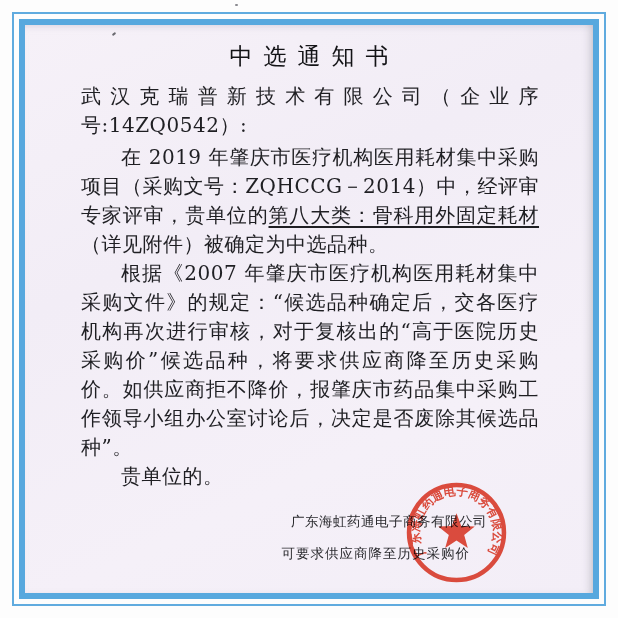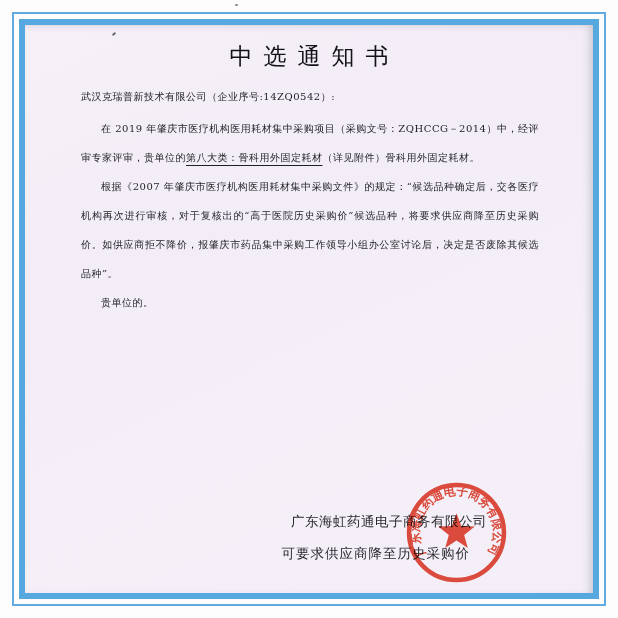--- a/index.html
+++ b/index.html
@@ -22,21 +22,21 @@
     color:#1f1f23;
   }
   .title{
     position:absolute;top:16px;left:0;right:0;text-align:center;
     font-family:"DejaVu Sans","Liberation Sans",sans-serif;
     font-weight:400;font-size:23px;letter-spacing:11px;text-indent:11px;
     color:#131316;
   }
   .content{
     position:absolute;top:57px;left:56px;right:54px;
-    font-size:10px;line-height:29px;text-align:justify;
+    font-size:20px;line-height:29px;text-align:justify;
     letter-spacing:0.5px;
   }
   .addressee{margin:0 0 3px 0;}
   .para{margin:0;text-indent:2em;}
   .u{text-decoration:underline;text-underline-offset:4px;}
   .signature-company{
     position:absolute;top:488px;right:106px;font-size:13.5px;color:#2a2a2e;
     letter-spacing:0.5px;
   }
   .signature-date{
@@ -59,21 +59,21 @@
   <span class="speck speck-2"></span>
 </div>
 
 <div class="paper">
   <span class="speck speck-1"></span>
 
   <div class="title">中选通知书</div>
 
   <div class="content">
     <p class="addressee">武汉克瑞普新技术有限公司（企业序号:14ZQ0542）:</p>
-    <p class="para"><span>在 2019 年肇庆市医疗机构医用耗材集中采购项目（采购文号：ZQHCCG－2014）中，经评审专家评审，贵单位的</span><span class="u">第八大类：骨科用外固定耗材</span><span>（详见附件）骨科用外固定耗材。</span></p>
+    <p class="para"><span>在 2019 年肇庆市医疗机构医用耗材集中采购项目（采购文号：ZQHCCG－2014）中，经评审专家评审，贵单位的</span><span class="u">第八大类：骨科用外固定耗材</span><span>（详见附件）被确定为中选品种。</span></p>
     <p class="para"><span>根据《2007 年肇庆市医疗机构医用耗材集中采购文件》的规定：“候选品种确定后，交各医疗机构再次进行审核，对于复核出的“高于医院历史采购价”候选品种，将要求供应商降至历史采购价。如供应商拒不降价，报肇庆市药品集中采购工作领导小组办公室讨论后，决定是否废除其候选品种”。</span></p>
     <p class="para"><span>贵单位的。</span></p>
   </div>
 
   <div class="signature-company">广东海虹药通电子商务有限公司</div>
   <div class="signature-date">可要求供应商降至历史采购价</div>
 
   <svg class="seal" viewBox="0 0 104 104">
     <circle cx="52" cy="52" r="47" fill="none" stroke-width="4.5" stroke="#e2412e"></circle>
     <polygon points="52,33 47.3,45.5 33.9,46.1 44.4,54.5 40.8,67.4 52,60 63.2,67.4 59.6,54.5 70.1,46.1 56.7,45.5" fill="#e2412e"></polygon>

